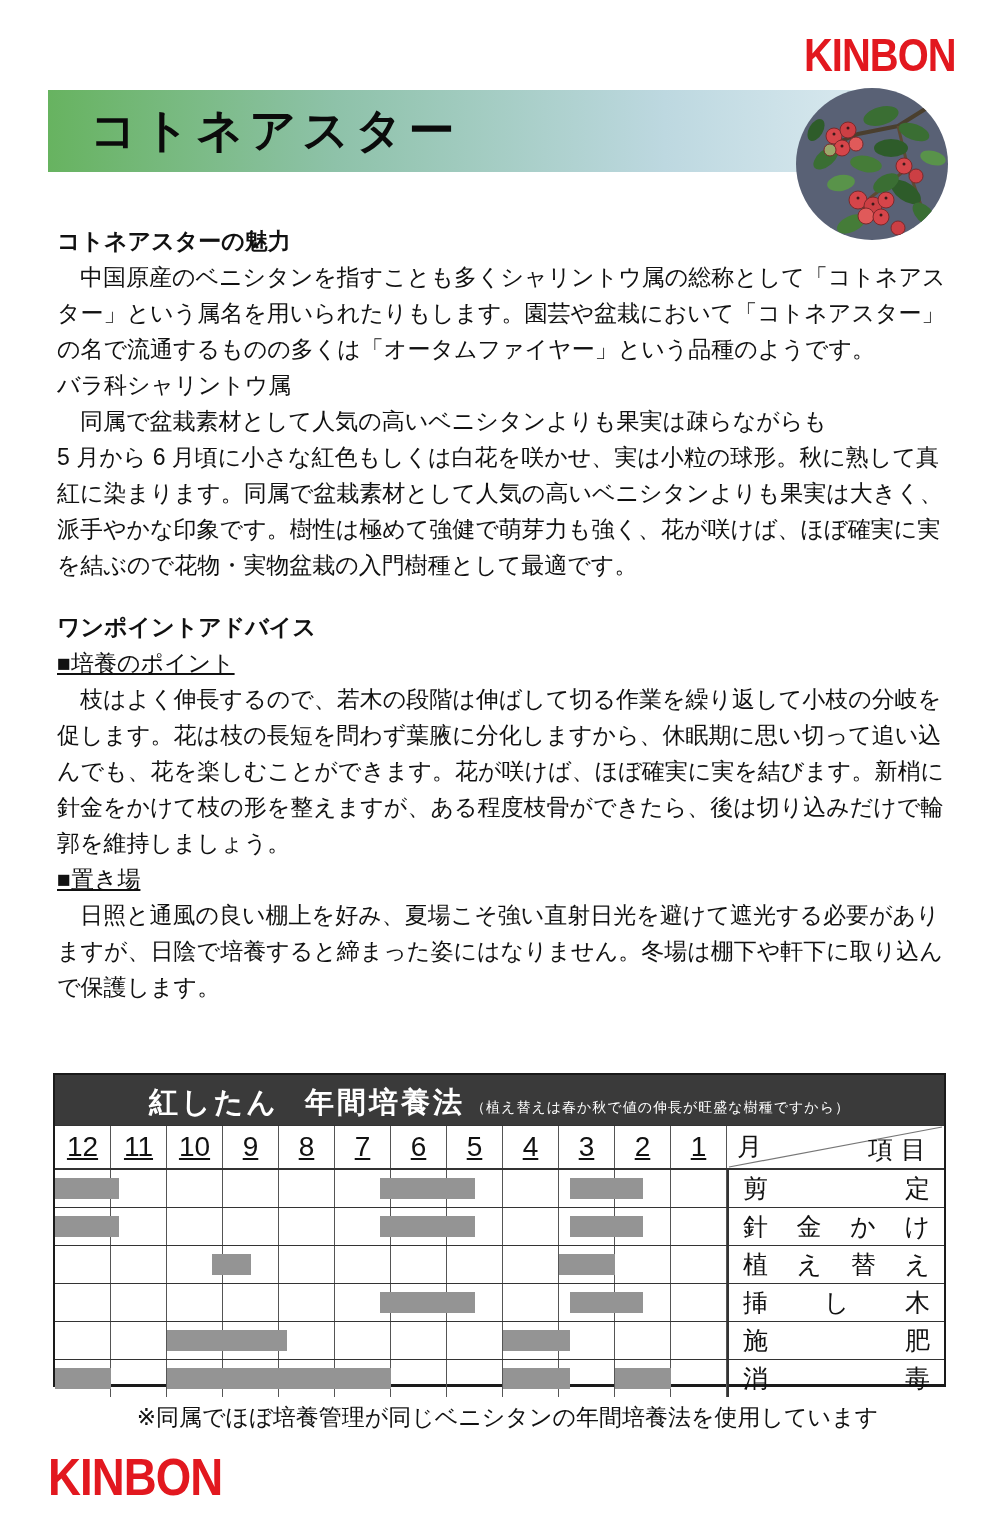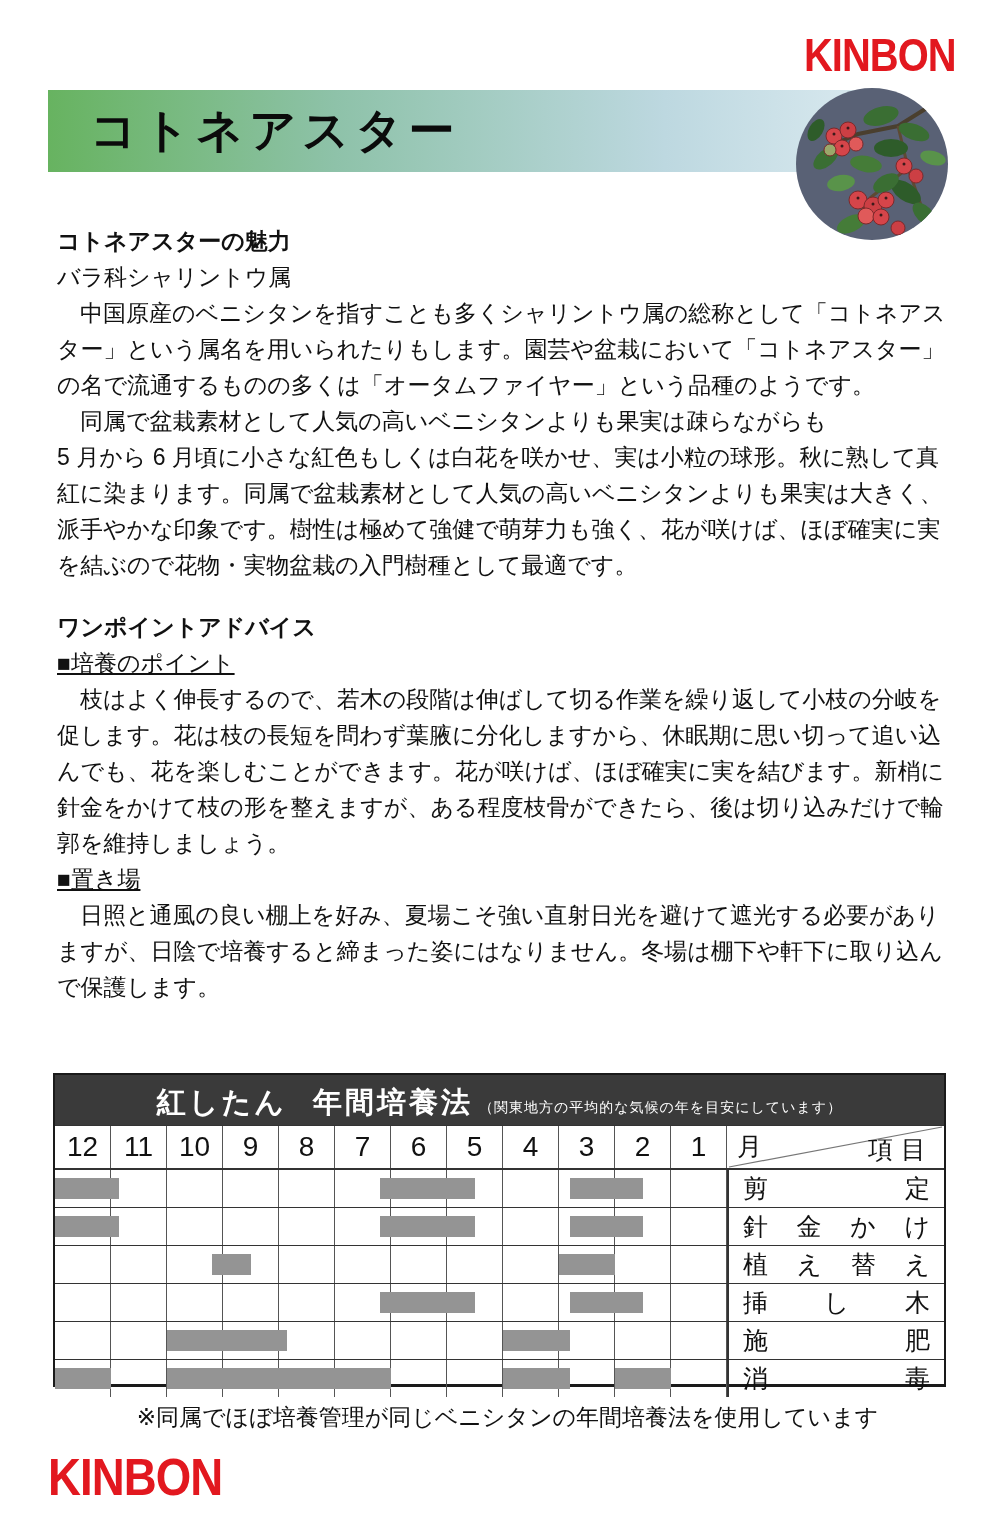--- a/index.html
+++ b/index.html
@@ -53,21 +53,21 @@
     padding-top:8px; box-sizing:border-box;
   }
   .ct-title, .ct-subtitle {
     font-family:"Liberation Serif","DejaVu Serif",serif;
     font-weight:bold; font-size:29px; letter-spacing:3px;
   }
   .ct-subtitle { margin-left:26px; }
   .ct-note { font-size:14px; margin-left:6px; letter-spacing:1px; }
 
   .ct-months { height:42px; display:flex; border-top:1px solid #333; }
-  #ct-month-cells { display:flex; }
+  #ct-month-cells { display:flex;text-decoration:underline; }
   .ct-month-cell {
     width:56px; box-sizing:border-box; border-right:1px solid #555;
     display:flex; align-items:center; justify-content:center;
     font-size:28px; color:#111;
   }
   .ct-corner { flex:1; position:relative; }
   .ct-corner svg { position:absolute; left:0; top:0; width:100%; height:100%; }
   .ct-corner .c-top { position:absolute; left:10px; top:4px; font-size:25px; }
   .ct-corner .c-bottom { position:absolute; right:10px; bottom:2px; font-size:25px; letter-spacing:8px; }
 
@@ -140,39 +140,39 @@
         <circle cx="77" cy="116" r="1.5"></circle>
         <circle cx="90" cy="110" r="1.5"></circle>
       <circle cx="108" cy="76" r="1.5"></circle>
         <circle cx="85" cy="127" r="1.5"></circle>
     </g>
   </svg>
 </div>
 
 <div class="content">
   <h2>コトネアスターの魅力</h2>
+  <p>　中国原産のベニシタンを指すことも多くシャリントウ属の総称として「コトネアスター」という属名を用いられたりもします。園芸や盆栽において「コトネアスター」の名で流通するものの多くは「オータムファイヤー」という品種のようです。</p>
   <p>バラ科シャリントウ属</p>
-  <p>　中国原産のベニシタンを指すことも多くシャリントウ属の総称として「コトネアスター」という属名を用いられたりもします。園芸や盆栽において「コトネアスター」の名で流通するものの多くは「オータムファイヤー」という品種のようです。</p>
   <p>　同属で盆栽素材として人気の高いベニシタンよりも果実は疎らながらも
 5 月から 6 月頃に小さな紅色もしくは白花を咲かせ、実は小粒の球形。秋に熟して真紅に染まります。同属で盆栽素材として人気の高いベニシタンよりも果実は大きく、派手やかな印象です。樹性は極めて強健で萌芽力も強く、花が咲けば、ほぼ確実に実を結ぶので花物・実物盆栽の入門樹種として最適です。</p>
 
   <div class="advice">
     <h2>ワンポイントアドバイス</h2>
     <p class="bullet">■培養のポイント</p>
     <p>　枝はよく伸長するので、若木の段階は伸ばして切る作業を繰り返して小枝の分岐を促します。花は枝の長短を問わず葉腋に分化しますから、休眠期に思い切って追い込んでも、花を楽しむことができます。花が咲けば、ほぼ確実に実を結びます。新梢に針金をかけて枝の形を整えますが、ある程度枝骨ができたら、後は切り込みだけで輪郭を維持しましょう。</p>
     <p class="bullet">■置き場</p>
     <p>　日照と通風の良い棚上を好み、夏場こそ強い直射日光を避けて遮光する必要がありますが、日陰で培養すると締まった姿にはなりません。冬場は棚下や軒下に取り込んで保護します。</p>
   </div>
 </div>
 
 <div class="care-table">
   <div class="ct-header">
     <span class="ct-title">紅したん</span>
     <span class="ct-subtitle">年間培養法</span>
-    <span class="ct-note">（関東地方の平均的な気候の年を目安にしています）</span>
+    <span class="ct-note">（植え替えは春か秋で値の伸長が旺盛な樹種ですから）</span>
   </div>
   <div class="ct-months">
     <div id="ct-month-cells">
         <div class="ct-month-cell">12</div>
         <div class="ct-month-cell">11</div>
         <div class="ct-month-cell">10</div>
         <div class="ct-month-cell">9</div>
         <div class="ct-month-cell">8</div>
         <div class="ct-month-cell">7</div>
         <div class="ct-month-cell">6</div>

